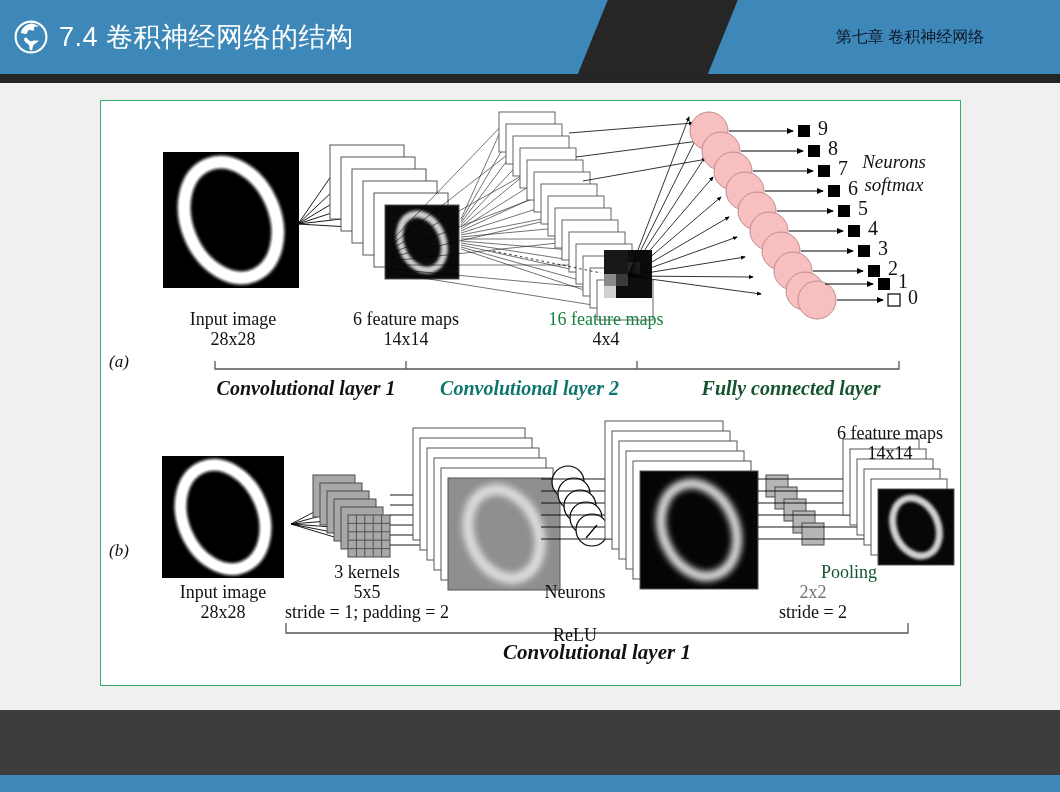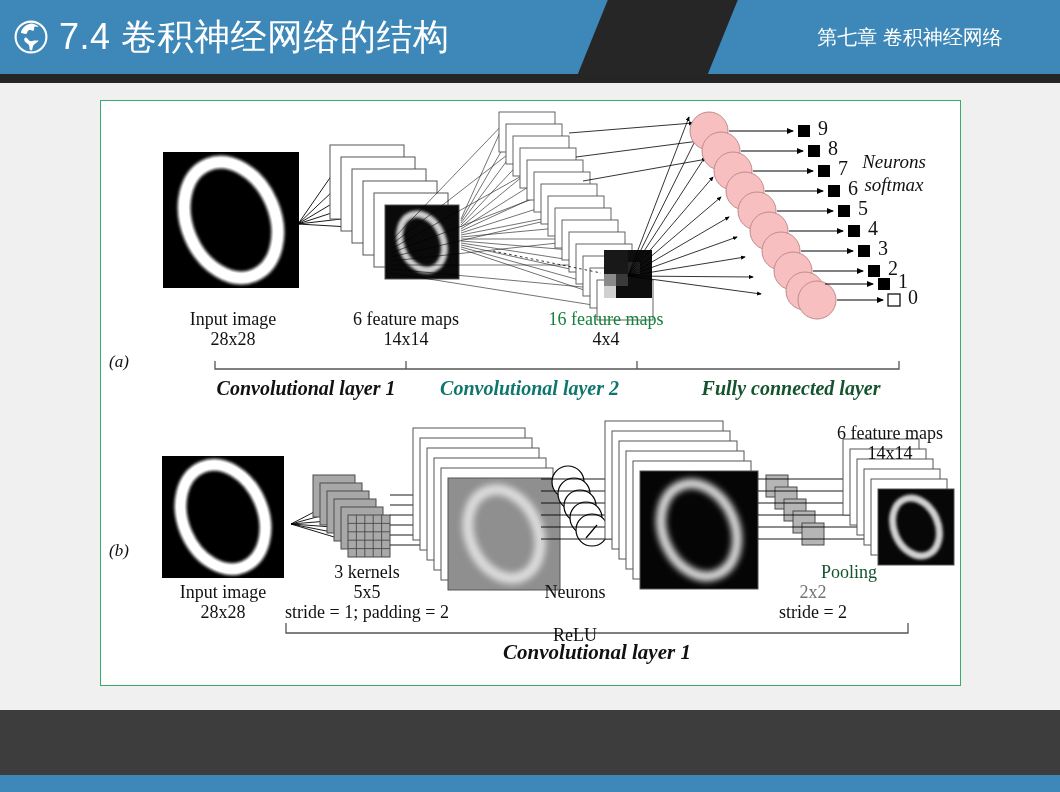--- a/index.html
+++ b/index.html
@@ -23,30 +23,30 @@
     width:130px; height:86px;
     background:#262626;
     transform:skewX(-22deg);
   }
   #header-left {
     position:absolute; left:14px; top:0; height:74px;
     display:flex; align-items:center; gap:11px; z-index:3;
   }
   #globe-icon { width:34px; height:34px; display:block; }
   #header-title {
-    color:#ffffff; font-size:36px; font-weight:400;
+    color:#ffffff; font-size:27px; font-weight:400;
     letter-spacing:.5px; white-space:nowrap;
     font-family:"Liberation Sans", sans-serif;
   }
   #header-right {
     position:absolute; right:0; top:0; width:300px; height:74px;
     display:flex; align-items:center; justify-content:center; z-index:3;
   }
   #header-chapter {
-    color:#ffffff; font-size:20px; white-space:nowrap;
+    color:#0f172a; font-size:16px; white-space:nowrap;
     font-family:"Liberation Sans", sans-serif;
   }
   #header-underbar {
     position:absolute; top:74px; left:0; width:1060px; height:9px;
     background:#252525;
   }
 
   
   #footer-dark {
     position:absolute; left:0; top:710px; width:1060px; height:65px;

